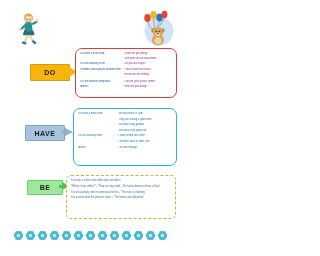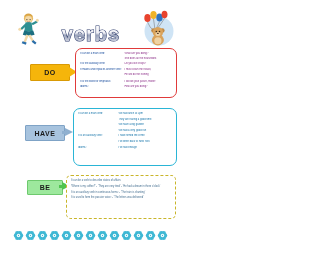--- a/index.html
+++ b/index.html
@@ -153,33 +153,20 @@
         <path d="M19.4 22.6 l3.4 5.6 l-1.9 1.3 l-3.6 -5.8 z" fill="#f3d9a8"></path>
         <path d="M11.6 29.2 l4 1.4 l-.7 2.1 l-4.2 -1.4z" fill="#2b6ea8"></path>
         <path d="M22.2 28.1 l3.3 2.6 l-1.4 1.8 l-3.4 -2.7z" fill="#2b6ea8"></path>
 
         <circle cx="15.9" cy="7.6" r=".55" fill="#3a2a18"></circle>
         <circle cx="19.1" cy="7.6" r=".55" fill="#3a2a18"></circle>
         <path d="M16.1 9.3 q1.4 1.1 2.8 0" stroke="#c06a5a" stroke-width=".55" fill="none"></path>
       </svg>
     </div>
 
-    <div class="title">
-      <svg viewBox="0 0 92 26" width="92" height="26">
-        <defs>
-          <linearGradient id="tg" x1="0" y1="0" x2="0" y2="1">
-            <stop offset="0%" stop-color="#ffffff"></stop>
-            <stop offset="45%" stop-color="#f2f2f7"></stop>
-            <stop offset="55%" stop-color="#9aa3bb"></stop>
-            <stop offset="100%" stop-color="#e9eaf1"></stop>
-          </linearGradient>
-        </defs>
-        <text x="46" y="20" text-anchor="middle" font-family="'Liberation Sans',sans-serif" font-size="20" font-weight="bold" letter-spacing="1" fill="url(#tg)" stroke="#2b3a6b" stroke-width="1.1" paint-order="stroke">verbs</text>
-      </svg>
-    </div>
 
     <div class="clip-right">
       <svg viewBox="0 0 36 38" width="36" height="38">
         <circle cx="19" cy="21" r="14.5" fill="#cfe4f5"></circle>
 
         <ellipse cx="7.5" cy="8" rx="3.2" ry="4" fill="#e8432e"></ellipse>
         <ellipse cx="13.5" cy="5" rx="3.2" ry="4" fill="#f0b429"></ellipse>
         <ellipse cx="19.5" cy="7.5" rx="3.2" ry="4" fill="#2f74c0"></ellipse>
         <ellipse cx="24.5" cy="4.5" rx="3" ry="3.8" fill="#e8432e"></ellipse>
         <path d="M7.5 12 q2 6 7 9" stroke="#6b6b6b" stroke-width=".5" fill="none"></path>

